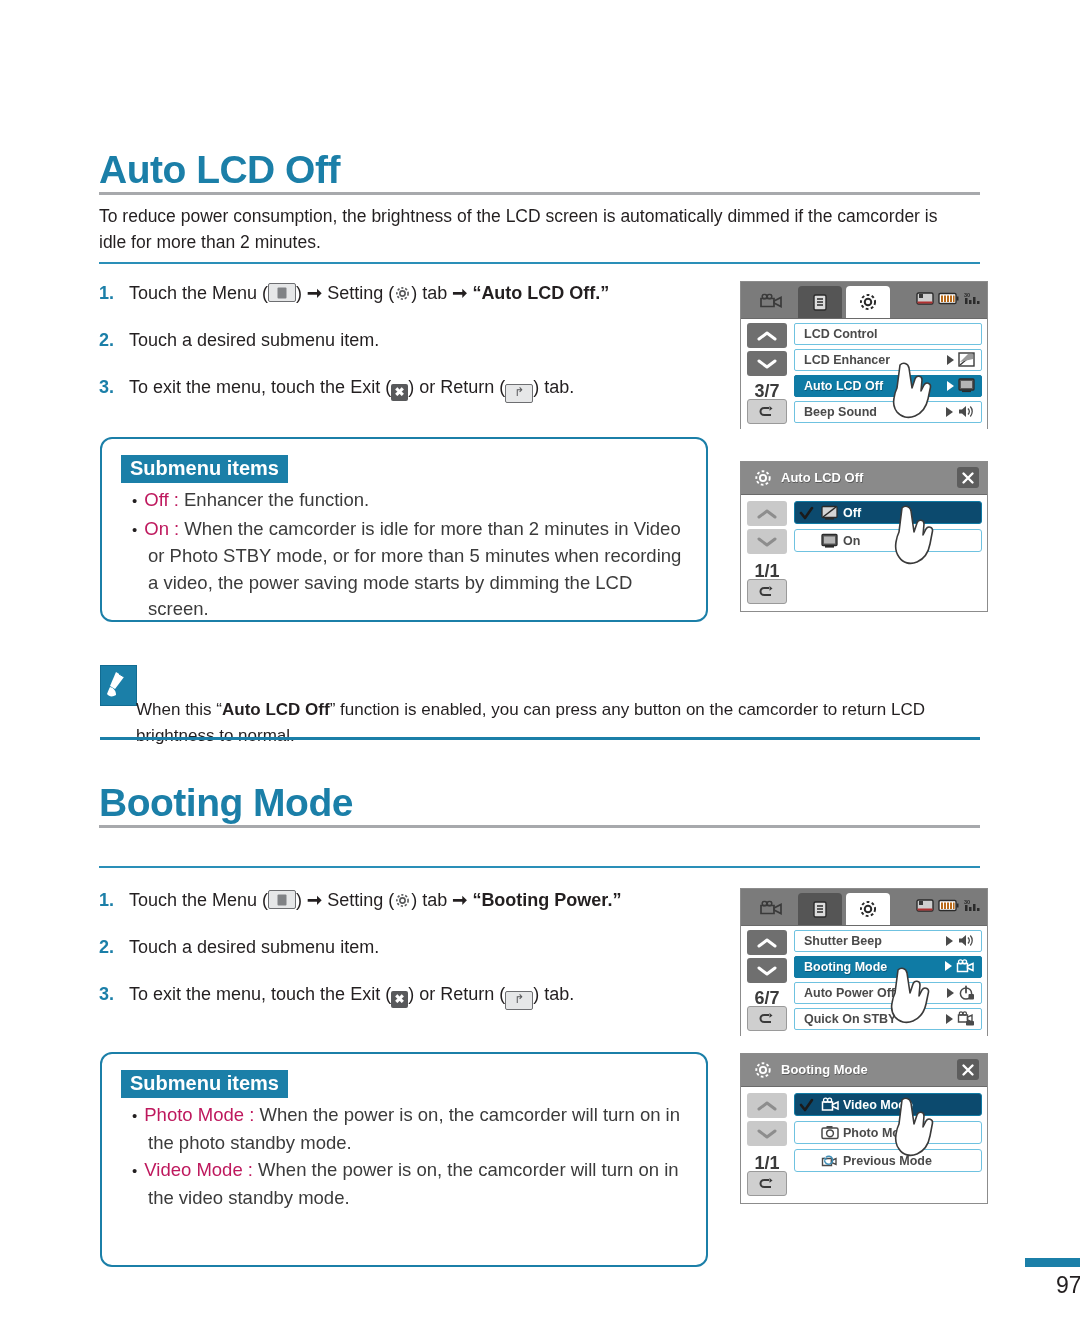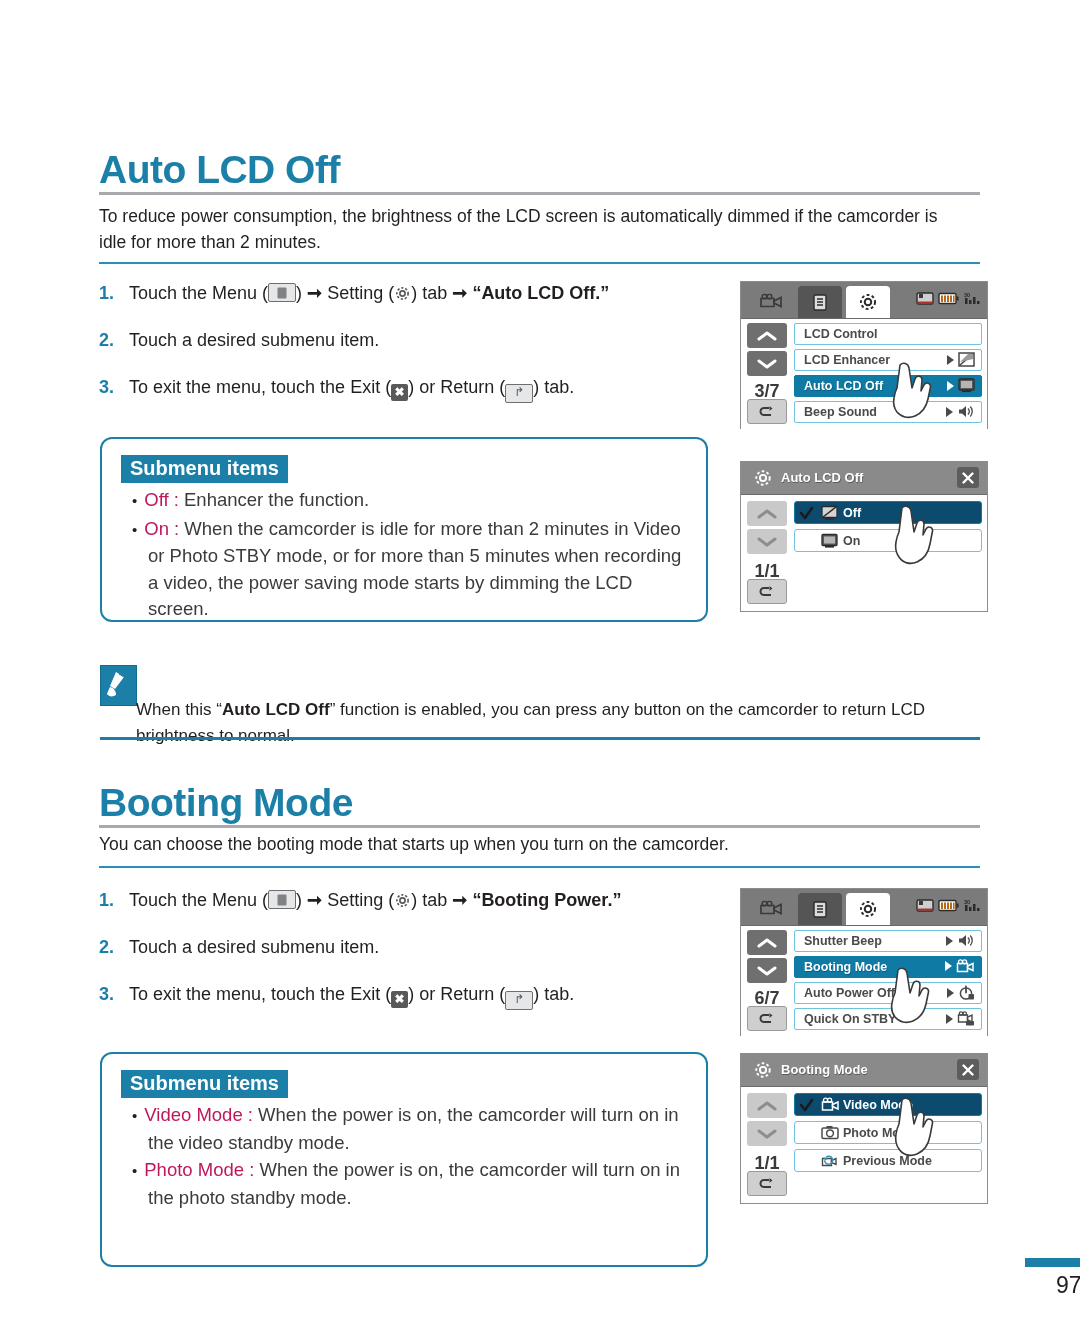--- a/index.html
+++ b/index.html
@@ -397,21 +397,20 @@
         <path d="M13 4l5 3" stroke="#1b7fa8" stroke-width="1" fill="none"></path>
       </svg>
     </div>
     <div class="note-body"><span>When this “</span><b>Auto LCD Off</b><span>” function is enabled, you can press any button on the camcorder to return LCD brightness to normal.</span></div>
   </div>
   <div class="rule-blue" style="left:100px;top:737px;width:880px;"></div>
 
   <div class="sec-title" style="left:99px;top:783px;">Booting Mode</div>
   <div class="rule-grey" style="left:99px;top:825px;width:881px;"></div>
 
-  <div class="intro" style="left:99px;top:831px;width:870px;">You can choose the booting mode that starts up when you turn on the camcorder.</div>
 
   <div class="rule-blue-thin" style="left:99px;top:866px;width:881px;"></div>
 
   <div class="steps" style="left:99px;top:888px;width:630px;">
     <div class="step">
       <span class="step-num">1.</span>
       <span class="step-txt"><span>Touch the Menu (</span><span class="ic ic-menu"><i></i></span><span>) </span><span class="arrow-r">➞</span> <span>Setting (</span><span class="ic ic-gear"><svg width="17" height="17" viewBox="0 0 20 20">
               <g fill="none" stroke="#58595b" stroke-width="1.9">
                 <circle cx="10" cy="10" r="3.1"></circle>
                 <circle cx="10" cy="10" r="6.6" stroke-dasharray="2.6 2.2"></circle>
@@ -424,22 +423,22 @@
     </div>
     <div class="step">
       <span class="step-num">3.</span>
       <span class="step-txt"><span>To exit the menu, touch the Exit (</span><span class="ic ic-exit">✖</span><span>) or Return (</span><span class="ic ic-return">↱</span><span>) tab.</span></span>
     </div>
   </div>
 
   <div class="sub-box" style="left:100px;top:1052px;width:608px;height:215px;">
     <div class="sub-badge">Submenu items</div>
     <ul class="sub-list">
+      <li><b>Photo Mode :</b><span> When the power is on, the camcorder will turn on in the photo standby mode.</span></li>
       <li><b>Video Mode :</b><span> When the power is on, the camcorder will turn on in the video standby mode.</span></li>
-      <li><b>Photo Mode :</b><span> When the power is on, the camcorder will turn on in the photo standby mode.</span></li>
     </ul>
   </div>
 
   <div class="lcd" style="left:740px;top:888px;">
     <div class="lcd-top">
       <div class="tab tab-cam">
         <svg width="26" height="17" viewBox="0 0 26 17">
             <path d="M2 5h13v8H2z" fill="none" stroke="#3a3a3a" stroke-width="1.7"></path>
             <path d="M15 7.5l7-3.5v9l-7-3.5z" fill="none" stroke="#3a3a3a" stroke-width="1.7"></path>
             <circle cx="5.5" cy="3" r="2.3" fill="none" stroke="#3a3a3a" stroke-width="1.5"></circle>

